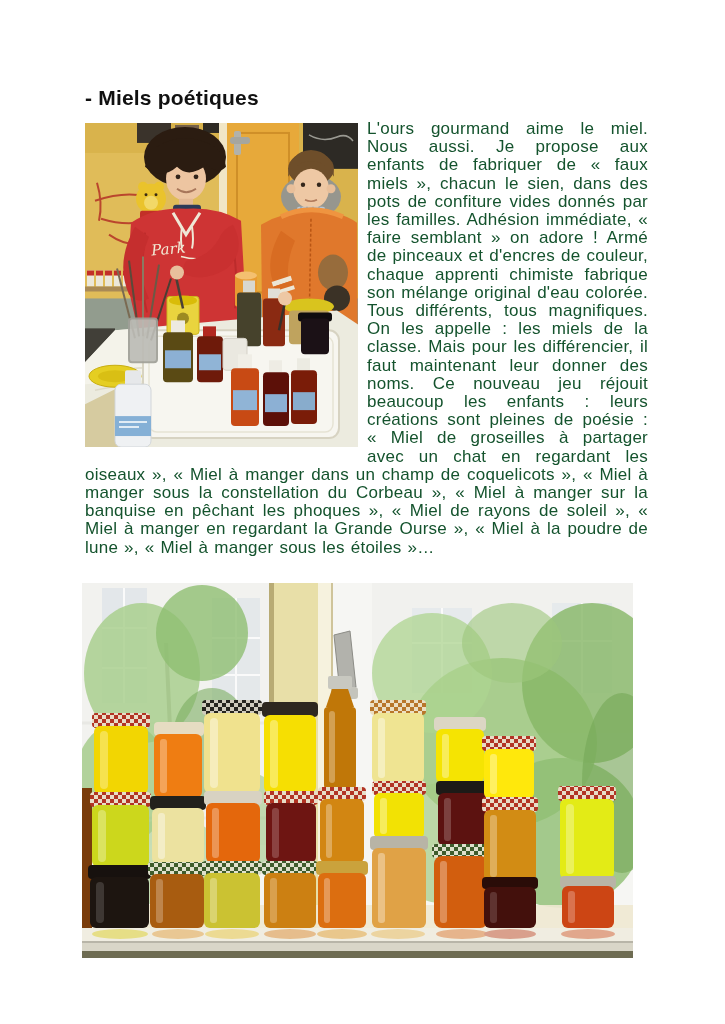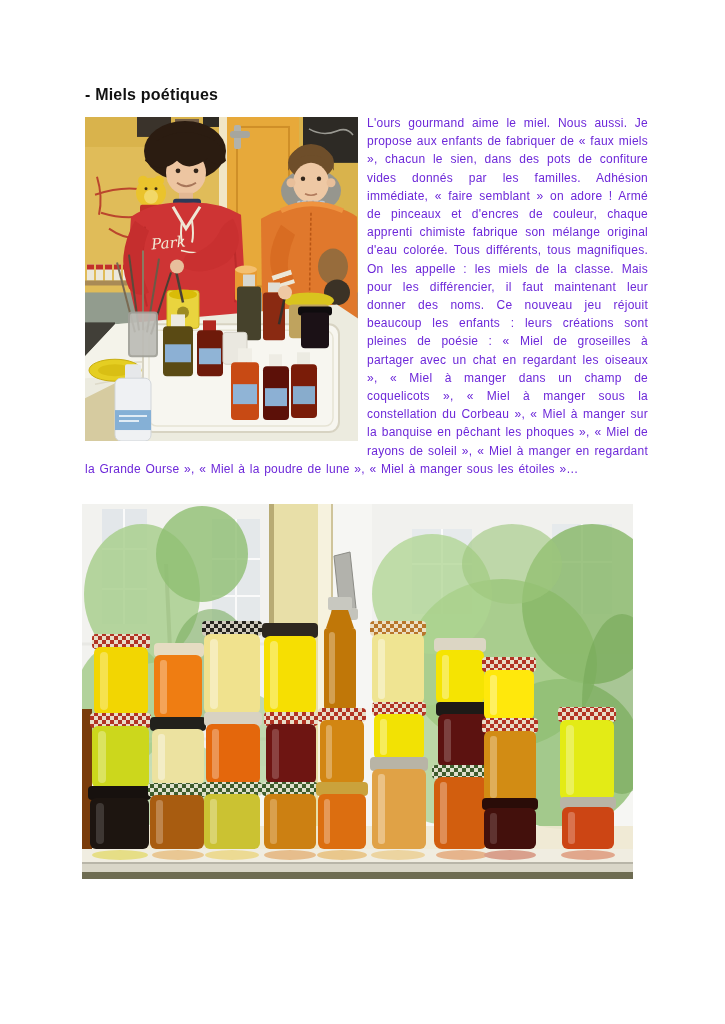--- a/index.html
+++ b/index.html
@@ -6,33 +6,33 @@
   .page{
     position:relative;
     width:725px;height:1024px;
     background:#ffffff;
     box-sizing:border-box;
     padding:86px 77px 0 85px;
     font-family:"Liberation Sans","DejaVu Sans",sans-serif;
     overflow:hidden;
   }
   .heading{
-    font-size:16px;
+    font-size:21px;
     font-weight:bold;
     color:#111111;
     letter-spacing:.2px;
     margin:0 0 10px 0;
   }
   .article{
-    font-size:12px;
+    font-size:17px;
     line-height:18.2px;
     letter-spacing:.25px;
     word-spacing:1px;
     text-align:justify;
-    color:#6d28d9;
+    color:#14532d;
     margin:0;
   }
   figure{margin:0;padding:0;}
   .photo1{
     float:left;
     width:273px;height:324px;
     margin:3px 9px 4px 0;
   }
   .photo2{
     clear:both;

